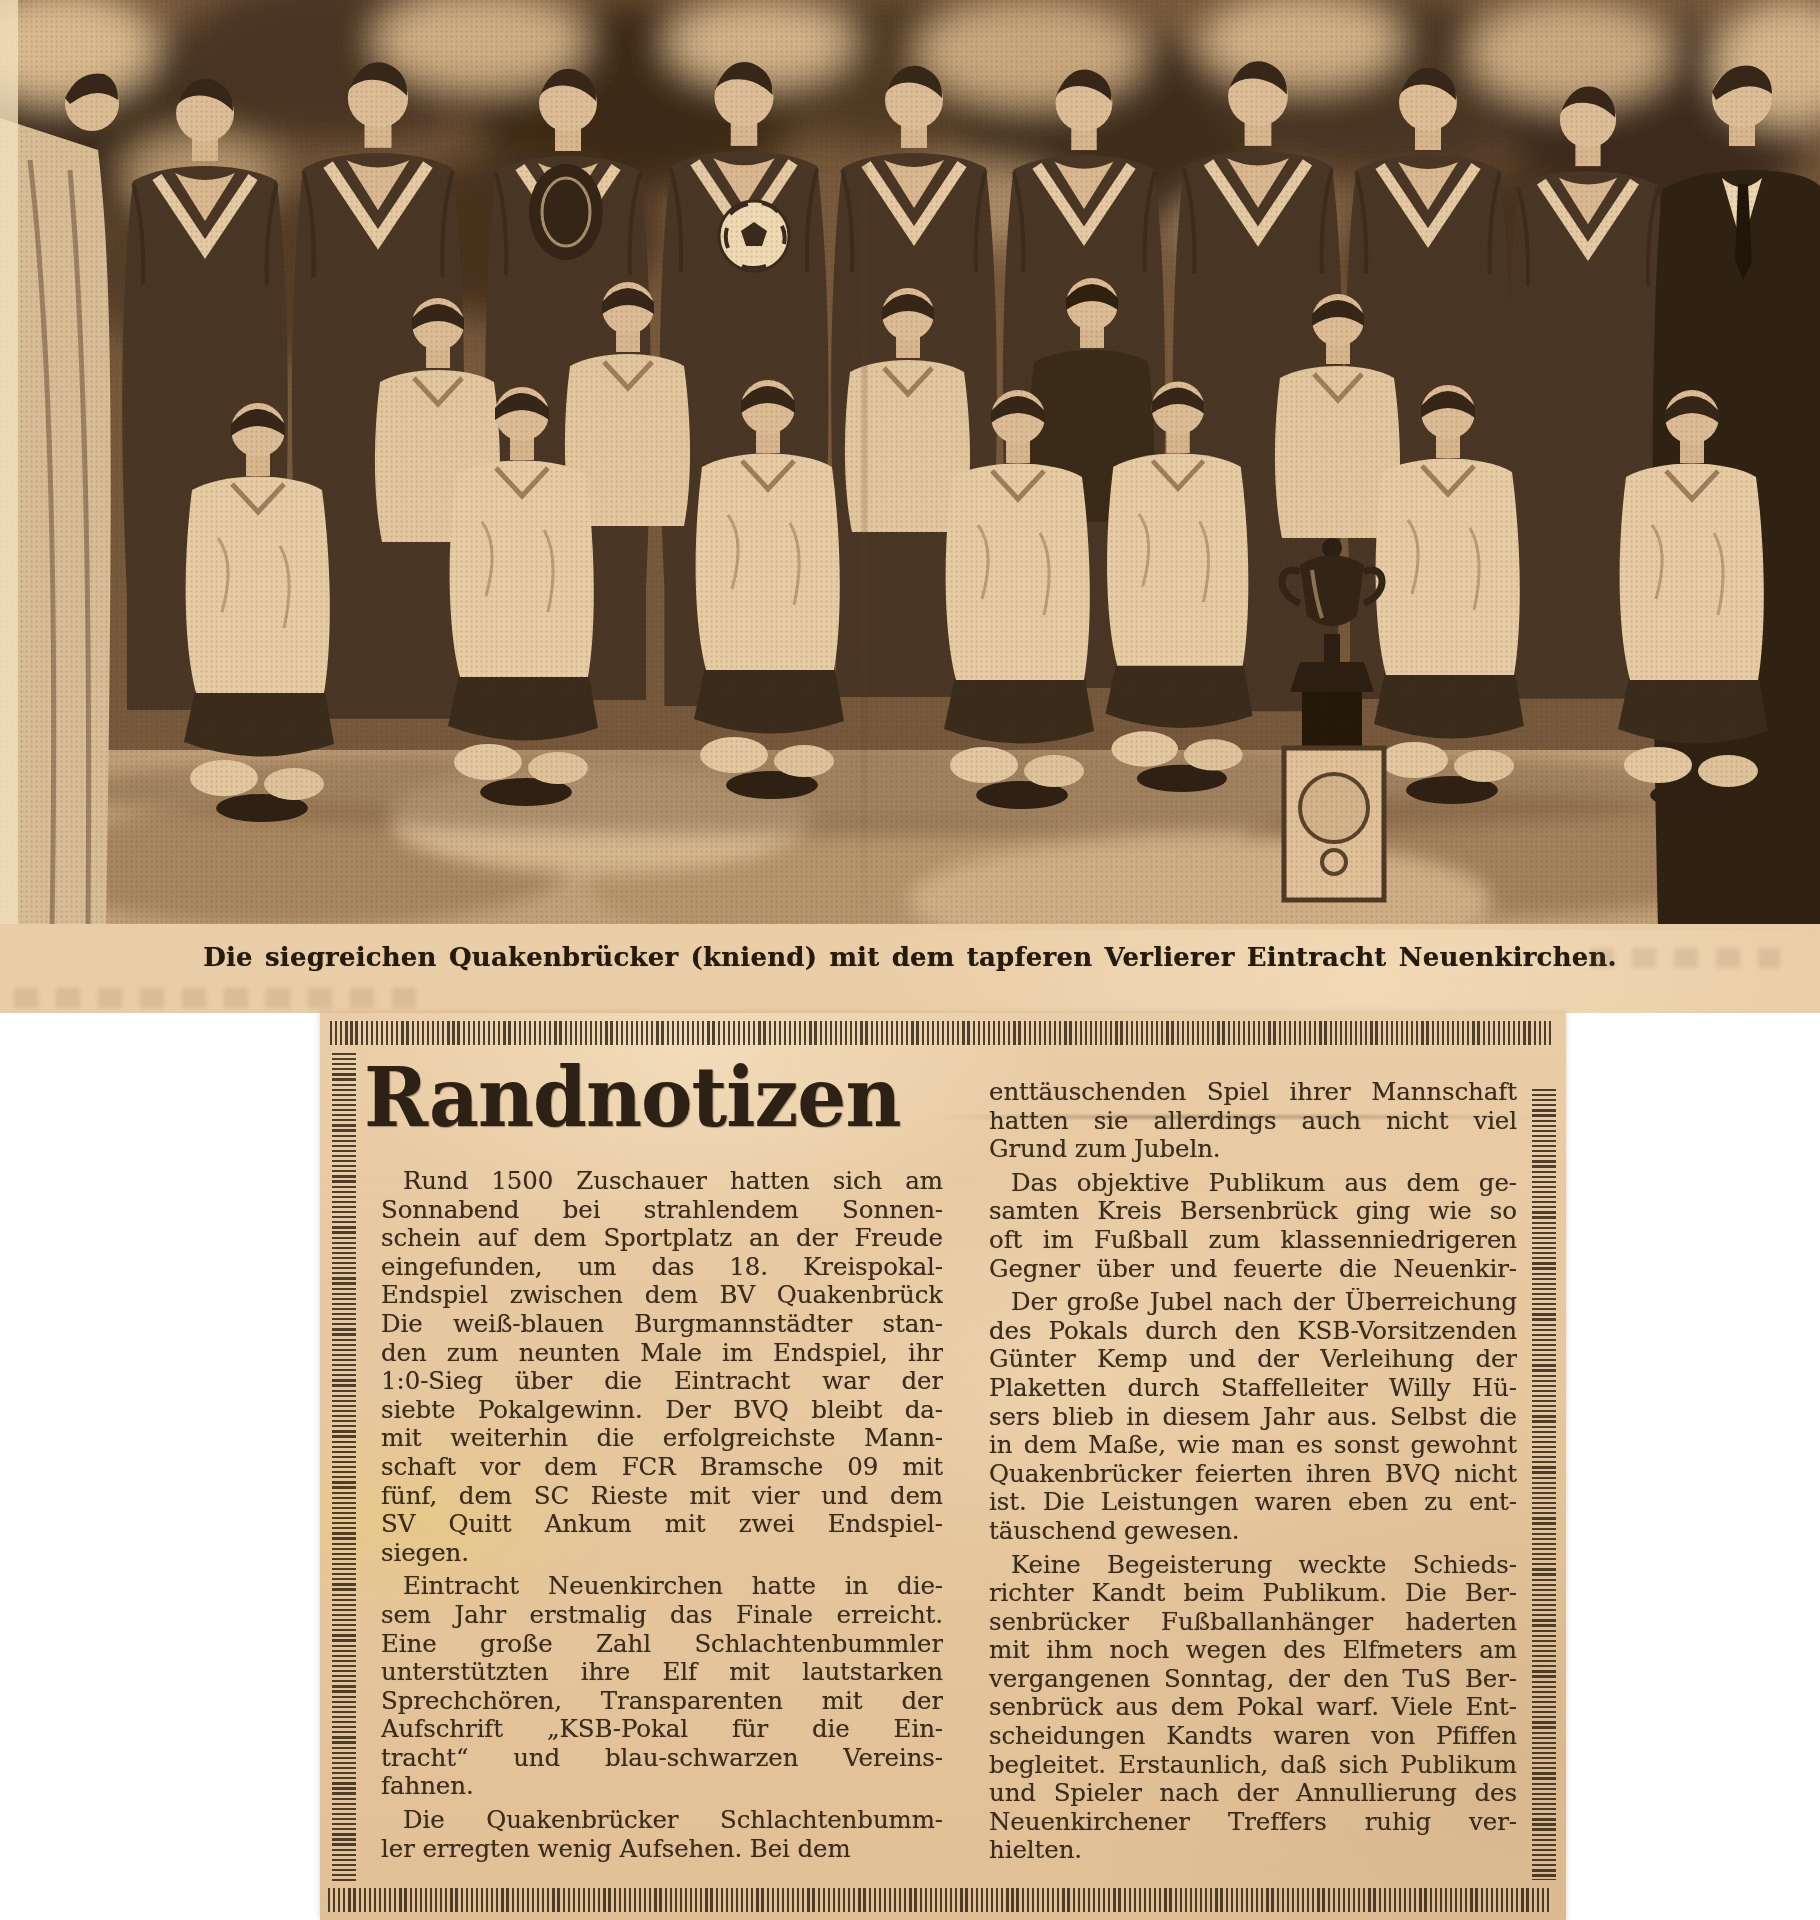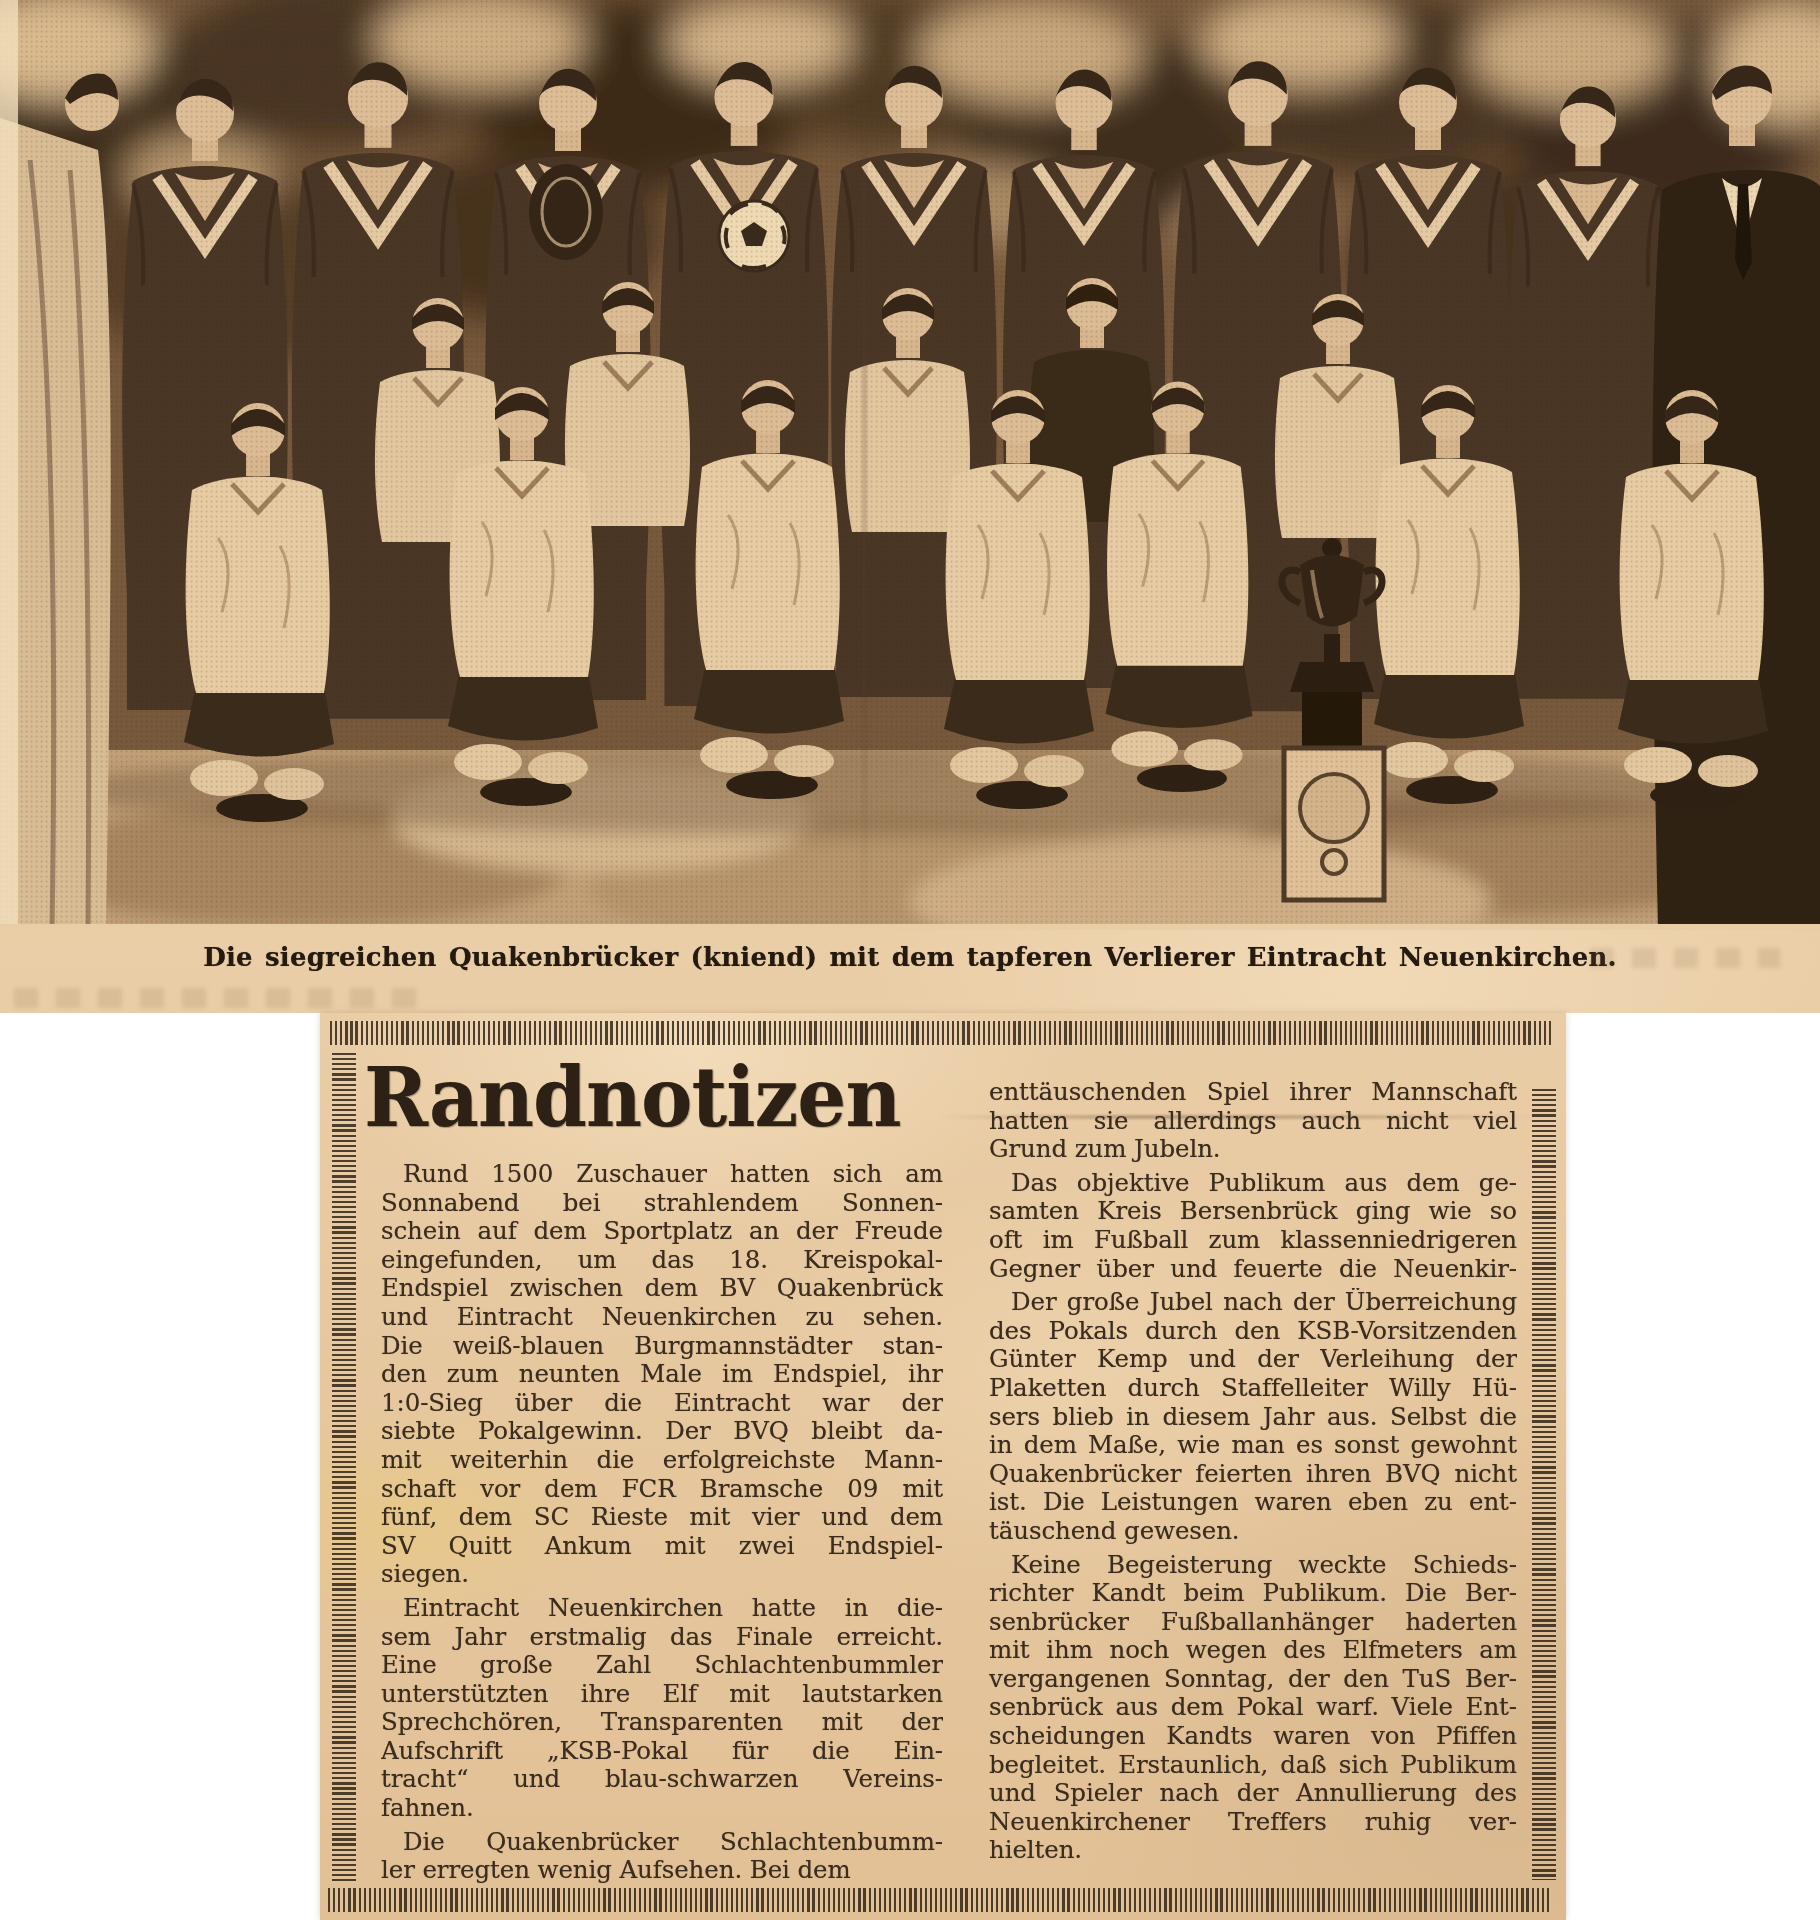--- a/index.html
+++ b/index.html
@@ -64,21 +64,21 @@
   .headline{
     position:absolute;left:44px;top:36px;margin:0;
     font-size:82px;font-weight:bold;color:#2c2114;letter-spacing:-1px;
     transform:scaleX(.94);transform-origin:left top;white-space:nowrap;
     text-shadow:1px 1px 1px rgba(44,33,20,.35);
   }
   .col{
     position:absolute;font-size:24.5px;line-height:28.6px;color:#3a2c1e;
     text-shadow:0 0 .7px rgba(58,44,30,.5);
   }
-  .col-left{left:56px;top:142px;width:572px;}
+  .col-left{left:56px;top:149px;width:572px;}
   .col-right{left:664px;top:60px;width:538px;}
   .para{margin:5px;}
   .line{
     text-align:justify;text-align-last:justify;height:28.6px;overflow:hidden;
     letter-spacing:-.1px;
   }
   .line.last{text-align-last:left;}
   .para.indent .line:first-child{text-indent:22px;}
 </style>
 </head>
@@ -267,21 +267,20 @@
 
     <h1 class="headline">Randnotizen</h1>
 
     <div class="col col-left" id="col-0">
         <div class="para indent">
           <div class="line">Rund 1500 Zuschauer hatten sich am</div>
           <div class="line">Sonnabend bei strahlendem Sonnen-</div>
           <div class="line">schein auf dem Sportplatz an der Freude</div>
           <div class="line">eingefunden, um das 18. Kreispokal-</div>
           <div class="line">Endspiel zwischen dem BV Quakenbrück</div>
-          <div class="line">und Eintracht Neuenkirchen zu sehen.</div>
           <div class="line">Die weiß-blauen Burgmannstädter stan-</div>
           <div class="line">den zum neunten Male im Endspiel, ihr</div>
           <div class="line">1:0-Sieg über die Eintracht war der</div>
           <div class="line">siebte Pokalgewinn. Der BVQ bleibt da-</div>
           <div class="line">mit weiterhin die erfolgreichste Mann-</div>
           <div class="line">schaft vor dem FCR Bramsche 09 mit</div>
           <div class="line">fünf, dem SC Rieste mit vier und dem</div>
           <div class="line">SV Quitt Ankum mit zwei Endspiel-</div>
           <div class="line last">siegen.</div>
         </div>

